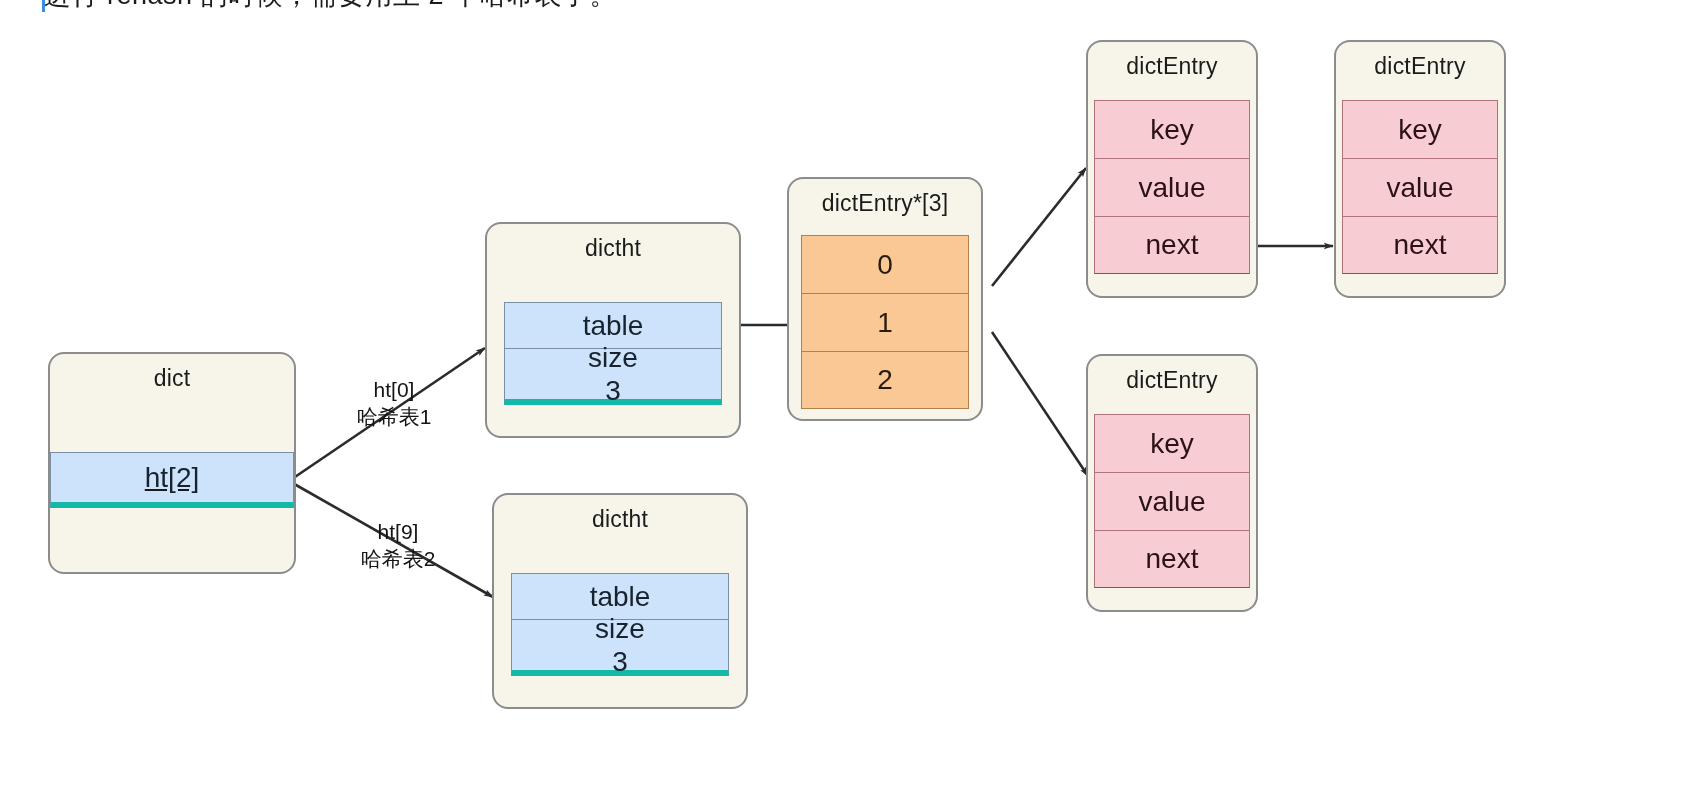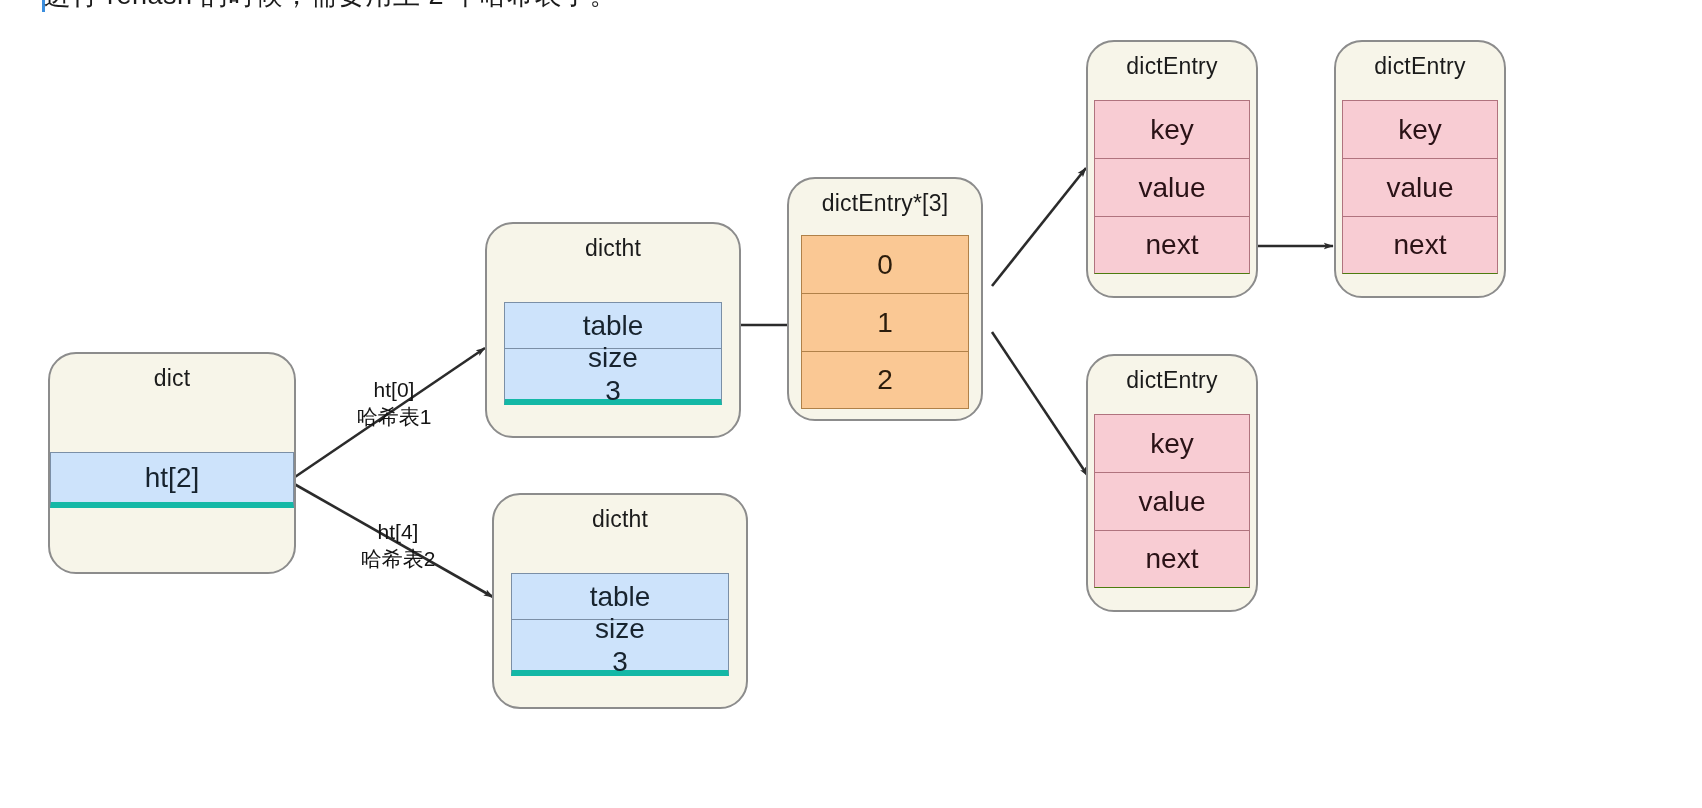--- a/index.html
+++ b/index.html
@@ -35,21 +35,21 @@
     top: -18px;
     width: 3px;
     height: 30px;
     background: #3b8ede;
   }
   
   .struct {
     position: absolute;
     background: #f7f5e9;
     border: 2px solid #8c8c8c;
-    border-radius: 28px;
+    border-radius: 16px;
     box-sizing: border-box;
   }
   .struct-title {
     text-align: center;
     font-size: 23px;
     color: #1b1b1b;
     padding-top: 11px;
     letter-spacing: 0.2px;
   }
   .cells {
@@ -134,33 +134,33 @@
 
     <path d="M992,286 L1086,168" stroke="#2b2b2b" stroke-width="2.6" fill="none" marker-end="url(#arw)"></path>
 
     <path d="M992,332 L1088,476" stroke="#2b2b2b" stroke-width="2.6" fill="none" marker-end="url(#arw)"></path>
 
     <path d="M1255,246 L1333,246" stroke="#2b2b2b" stroke-width="2.6" fill="none" marker-end="url(#arw)"></path>
   </svg>
 
   <div class="struct" style="left:48px; top:352px; width:248px; height:222px;">
     <div class="struct-title">dict</div>
-    <div class="cells" style="top:98px;">
+    <div class="cells" style="top:98px;text-decoration:underline;">
       <div class="cell blue last" style="height:56px;">
         <span>ht[2]</span>
       </div>
     </div>
   </div>
 
   <div class="edge-label" style="left:324px; top:376px; width:140px;">
     <div>ht[0]</div>
     <div>哈希表1</div>
   </div>
   <div class="edge-label" style="left:328px; top:518px; width:140px;">
-    <div>ht[4]</div>
+    <div>ht[9]</div>
     <div>哈希表2</div>
   </div>
 
   <div class="struct" style="left:485px; top:222px; width:256px; height:216px;">
     <div class="struct-title">dictht</div>
     <div class="cells" style="top:78px; padding:0 17px;">
       <div class="cell blue" style="height:46px;">
         <span>table</span>
       </div>
       <div class="cell blue last" style="height:57px;">

